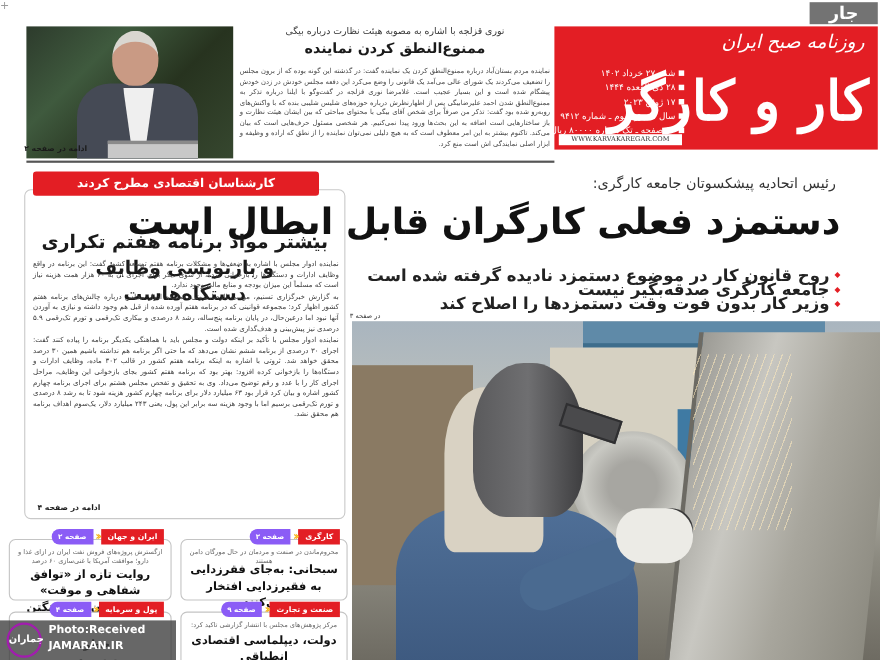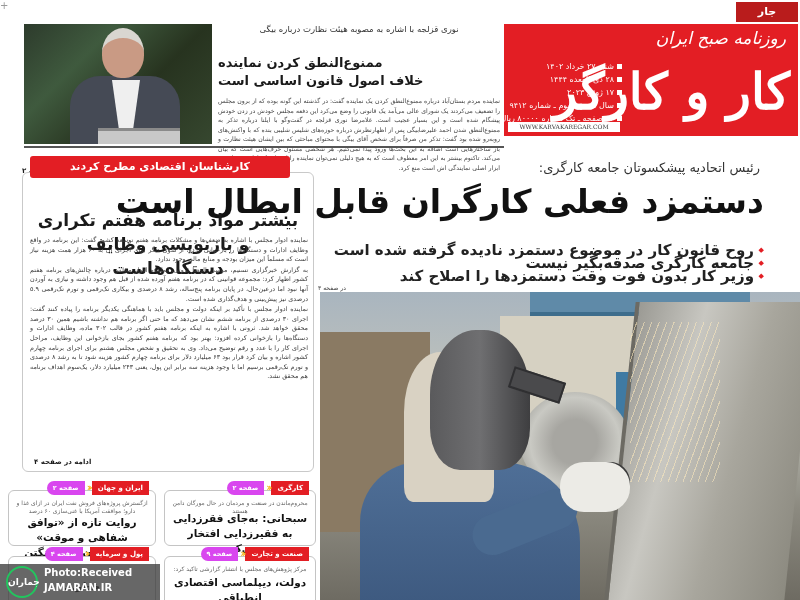--- a/index.html
+++ b/index.html
@@ -1,39 +1,39 @@
 <!DOCTYPE html>
 <html><head>
 <meta charset="utf-8">
 <style>
   * { box-sizing: border-box; margin: 0; padding: 0; }
   html, body { width: 800px; height: 600px; overflow: hidden; background: #fff; }
   body { position: relative; font-family: "DejaVu Sans", sans-serif; color: #1a1a1a; direction: rtl; }
 
   
-  .jar-tab { position: absolute; left: 736px; top: 2px; width: 62px; height: 20px; background: #b91c1c; color: #fff; font-weight: bold; font-size: 11px; text-align: center; line-height: 20px; }
+  .jar-tab { position: absolute; left: 736px; top: 2px; width: 62px; height: 20px; background: #737373; color: #fff; font-weight: bold; font-size: 16px; text-align: center; line-height: 20px; }
   .masthead { position: absolute; left: 504px; top: 24px; width: 294px; height: 112px; background: #e31e24; color: #fff; }
   .masthead .tagline { position: absolute; right: 12px; top: 4px; font-family: "DejaVu Serif", serif; font-size: 17px; font-style: italic; }
   .masthead .logo { position: absolute; right: 8px; top: 26px; font-family: "DejaVu Serif", serif; font-weight: bold; font-size: 50px; letter-spacing: -2px; line-height: 84px; }
   .masthead .dates { position: absolute; left: 6px; top: 36px; width: 112px; font-size: 8px; line-height: 13px; }
   .masthead .dates li { list-style: none; position: relative; padding-right: 8px; white-space: nowrap; }
   .masthead .dates li::before { content: ""; position: absolute; right: 0; top: 4px; width: 5px; height: 5px; background: #fff; }
   .masthead .site { position: absolute; left: 4px; bottom: 4px; width: 112px; height: 10px; background: #fff; color: #333; font-family: "DejaVu Serif", serif; font-size: 6px; text-align: center; line-height: 10px; direction: ltr; }
 
   
   .mp-photo { position: absolute; left: 24px; top: 24px; width: 188px; height: 120px; background: linear-gradient(135deg, #2d3b2c 0%, #3f5a3e 30%, #27331f 60%, #36472f 100%); overflow: hidden; }
   .mp-photo .person-head { position: absolute; left: 78px; top: 4px; width: 42px; height: 50px; border-radius: 50% 50% 45% 45%; background: #c99a84; border-top: 10px solid #d9d6d0; }
   .mp-photo .person-body { position: absolute; left: 46px; top: 52px; width: 110px; height: 70px; border-radius: 30px 30px 0 0; background: #454a55; }
   .mp-photo .shirt { position: absolute; left: 88px; top: 56px; width: 28px; height: 60px; background: #efefef; clip-path: polygon(0 0, 100% 0, 70% 100%, 30% 100%); }
   .mp-photo .podium { position: absolute; left: 74px; top: 104px; width: 82px; height: 16px; background: #c8c8c8; border-top: 3px solid #8a8a8a; }
   .mp-rule { position: absolute; left: 24px; top: 146px; width: 480px; height: 2px; background: #555; }
 
   .mp-story { position: absolute; left: 218px; top: 24px; width: 282px; }
-  .mp-story .kicker { font-size: 8.5px; color: #333; text-align: center; margin-bottom: 20px; }
-  .mp-story .headline { font-weight: bold; font-size: 13px; text-align: left; line-height: 18px; }
+  .mp-story .kicker { font-size: 8.5px; color: #333; text-align: center; margin-bottom: 2px; }
+  .mp-story .headline { font-weight: bold; font-size: 13px; text-align: center; line-height: 18px; }
   .mp-story .body { font-size: 6.2px; line-height: 9.5px; color: #444; text-align: justify; margin-top: 6px; }
   .mp-story .cont { font-size: 7px; font-weight: bold; margin-top: 2px; position: absolute; left: -196px; bottom: -3px; }
 
   
   .lead-kicker { position: absolute; right: 40px; top: 160px; font-size: 13px; color: #333; }
   .lead-headline { position: absolute; right: 36px; top: 182px; font-weight: bold; font-size: 33px; letter-spacing: -1px; color: #111; white-space: nowrap; }
   .lead-bullets { position: absolute; right: 36px; top: 244px; font-size: 15px; font-weight: bold; color: #222; line-height: 13px; }
   .lead-bullets li { list-style: none; position: relative; padding-right: 10px; }
   .lead-bullets li::before { content: "◆"; color: #e31e24; position: absolute; right: 0; top: 0; font-size: 7px; }
   .lead-page { position: absolute; left: 318px; top: 284px; font-size: 6px; color: #333; }
@@ -61,36 +61,36 @@
   .box-headline { position: absolute; left: 30px; top: 184px; width: 276px; font-weight: bold; font-size: 17px; line-height: 24px; text-align: center; margin-top: 24px; }
   .box-body { position: absolute; left: 30px; top: 236px; width: 278px; font-size: 6.4px; line-height: 9.6px; color: #3a3a3a; text-align: justify; }
   .box-body p { margin-bottom: 1px; }
   .box-cont { position: absolute; left: 34px; top: 458px; font-size: 7px; font-weight: bold; }
 
   
   .teaser { position: absolute; border: 1px solid #c4c4c4; border-radius: 6px; background: #fff; }
   .teaser .label-bar { position: absolute; top: -10px; right: 6px; height: 14px; display: flex; align-items: center; direction: rtl; }
   .teaser .section { background: #e31e24; color: #fff; font-size: 7px; font-weight: bold; padding: 0 6px; height: 14px; line-height: 14px; }
   .teaser .chev { color: #f6b41b; font-size: 11px; font-weight: bold; line-height: 14px; padding: 0 2px; letter-spacing: -3px; }
-  .teaser .page { background: #d946ef; color: #fff; font-size: 6.5px; font-weight: bold; padding: 0 6px; height: 14px; line-height: 14px; border-radius: 7px 0 0 7px; }
+  .teaser .page { background: #8b5cf6; color: #fff; font-size: 6.5px; font-weight: bold; padding: 0 6px; height: 14px; line-height: 14px; border-radius: 7px 0 0 7px; }
   .teaser .sub { position: absolute; top: 8px; left: 6px; right: 6px; font-size: 6px; color: #666; text-align: center; line-height: 8px; }
   .teaser .head { position: absolute; left: 6px; right: 6px; font-weight: bold; font-size: 10.5px; line-height: 15px; text-align: center; color: #111; }
 
   .t1 { left: 164px; top: 490px; width: 152px; height: 56px; }
   .t1 .head { top: 20px; }
   .t2 { left: 8px; top: 490px; width: 148px; height: 56px; }
   .t2 .head { top: 24px; }
   .t3 { left: 164px; top: 556px; width: 152px; height: 60px; }
   .t3 .head { top: 18px; }
   .t4 { left: 8px; top: 556px; width: 148px; height: 60px; }
   .t4 .head { top: 22px; }
 
   
   .watermark { position: absolute; left: 0; top: 564px; width: 160px; height: 36px; background: rgba(60,60,60,.78); direction: ltr; }
-  .watermark .wm-logo { position: absolute; left: 6px; top: 2px; width: 32px; height: 32px; border-radius: 50%; border: 2px solid #22c55e; color: #fff; font-size: 9px; text-align: left; line-height: 28px; font-weight: bold; }
+  .watermark .wm-logo { position: absolute; left: 6px; top: 2px; width: 32px; height: 32px; border-radius: 50%; border: 2px solid #a21caf; color: #fff; font-size: 9px; text-align: left; line-height: 28px; font-weight: bold; }
   .watermark .wm-line1 { position: absolute; left: 44px; top: 3px; color: #fff; font-size: 10px; font-weight: bold; }
   .watermark .wm-line2 { position: absolute; left: 44px; top: 18px; color: #fff; font-size: 10px; font-weight: bold; }
 
   .corner-mark { position: absolute; left: 0; top: 0; font-size: 10px; color: #999; direction: ltr; }
 </style>
 </head>
 <body>
 
 <div class="jar-tab">جار</div>
 <div class="masthead">
@@ -110,21 +110,20 @@
 
 <div class="mp-photo" title="نماینده مجلس در حال سخنرانی پشت تریبون">
   <div class="person-body"></div>
   <div class="shirt"></div>
   <div class="person-head"></div>
   <div class="podium"></div>
 </div>
 <div class="mp-story">
   <div class="kicker">نوری قزلجه با اشاره به مصوبه هیئت نظارت درباره بیگی</div>
   <div class="headline">ممنوع‌النطق کردن نماینده</div>
-  <div class="headline">خلاف اصول قانون اساسی است</div>
   <div class="body">نماینده مردم بستان‌آباد درباره ممنوع‌النطق کردن یک نماینده گفت: در گذشته این گونه بوده که از برون مجلس را تضعیف می‌کردند یک شورای عالی می‌آمد یک قانونی را وضع می‌کرد این دفعه مجلس خودش در زدن خودش پیشگام شده است و این بسیار عجیب است. غلامرضا نوری قزلجه در گفت‌وگو با ایلنا درباره تذکر به ممنوع‌النطق شدن احمد علیرضابیگی پس از اظهارنظرش درباره حوزه‌های شلیس شلیبی بنده که با واکنش‌های روبه‌رو شده بود گفت: تذکر من صرفاً برای شخص آقای بیگی با محتوای مباحثی که بین ایشان هیئت نظارت و باز ساختارهایی است اضافه به این بحث‌ها ورود پیدا نمی‌کنیم. هر شخصی مسئول حرف‌هایی است که بیان می‌کند. تاکنوم بیشتر به این امر معطوف است که به هیچ دلیلی نمی‌توان نماینده را از نطق که اراده و وظیفه و ابزار اصلی نمایندگی اش است منع کرد.</div>
   <div class="cont">ادامه در صفحه ۲</div>
 </div>
 <div class="mp-rule"></div>
 
 <div class="lead-kicker">رئیس اتحادیه پیشکسوتان جامعه کارگری:</div>
 <div class="lead-headline">دستمزد فعلی کارگران قابل ابطال است</div>
 <ul class="lead-bullets">
   <li>روح قانون کار در موضوع دستمزد نادیده گرفته شده است</li>
   <li>جامعه کارگری صدقه‌بگیر نیست</li>

